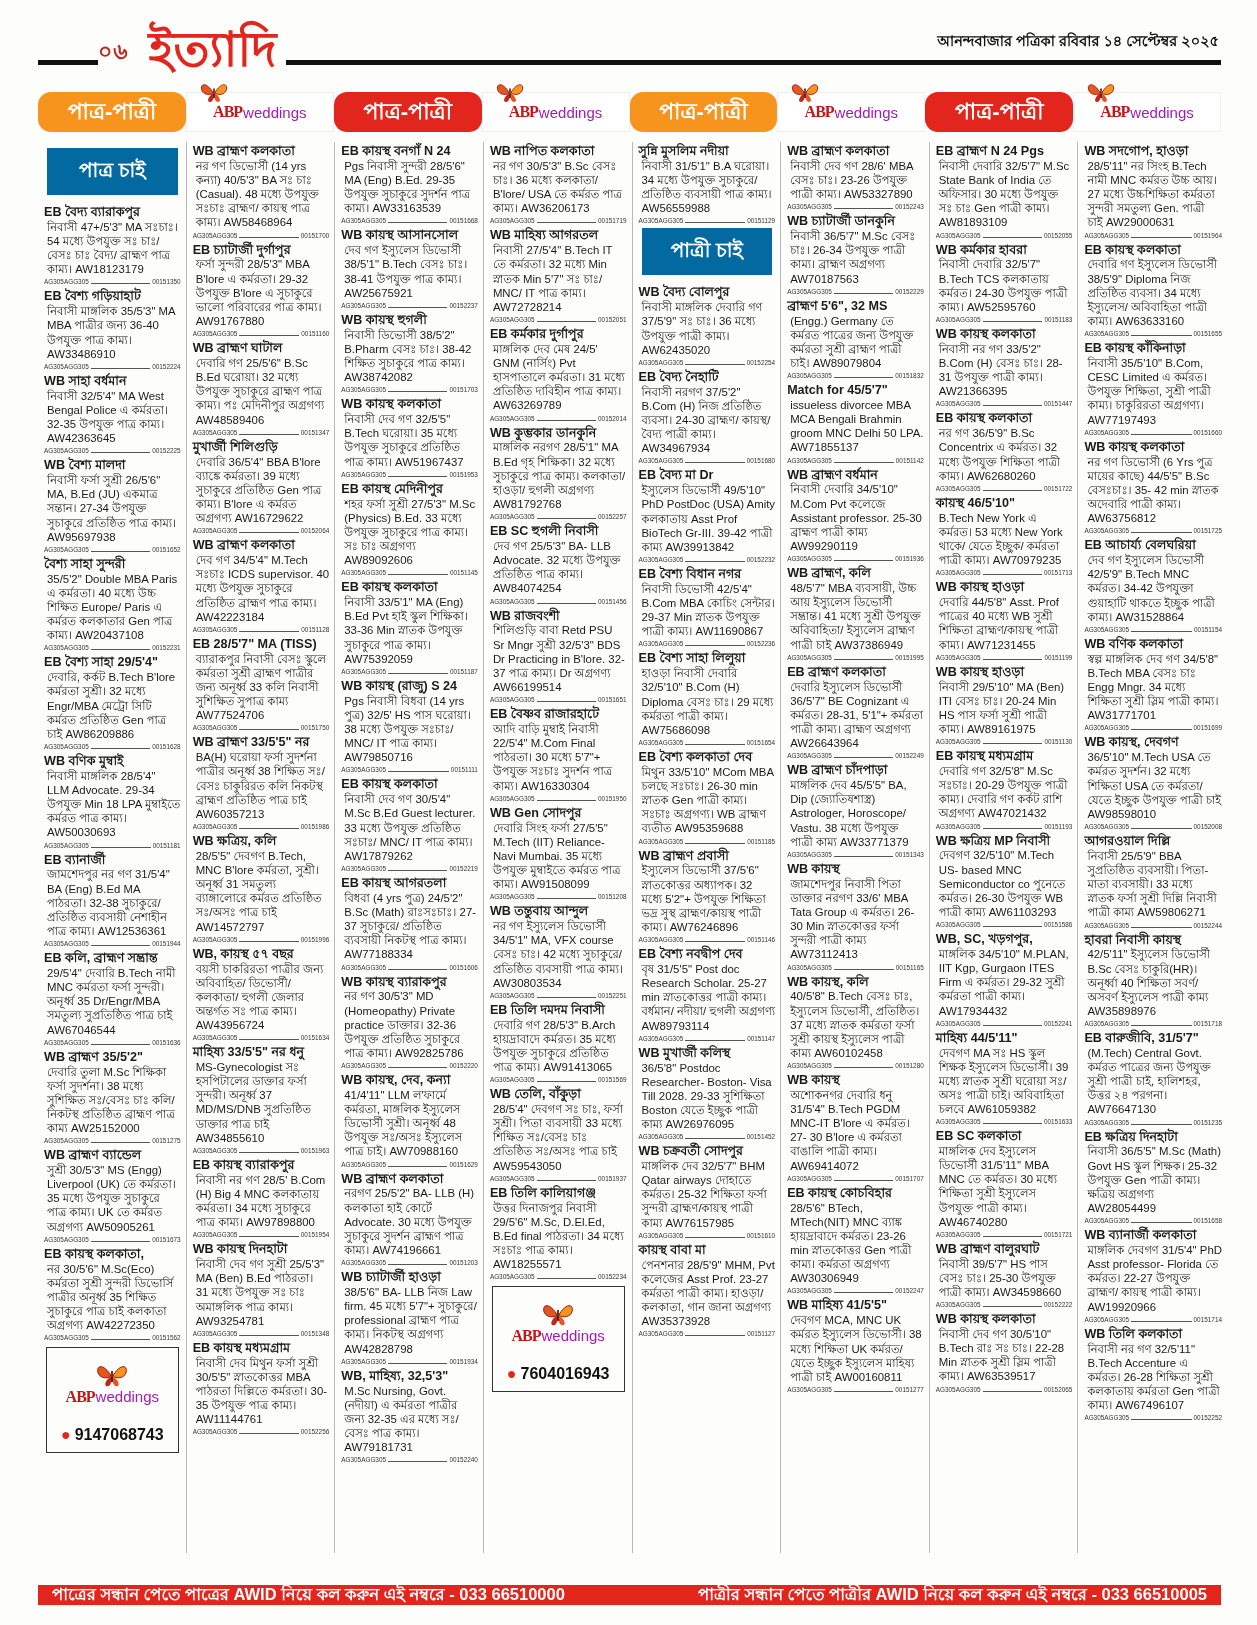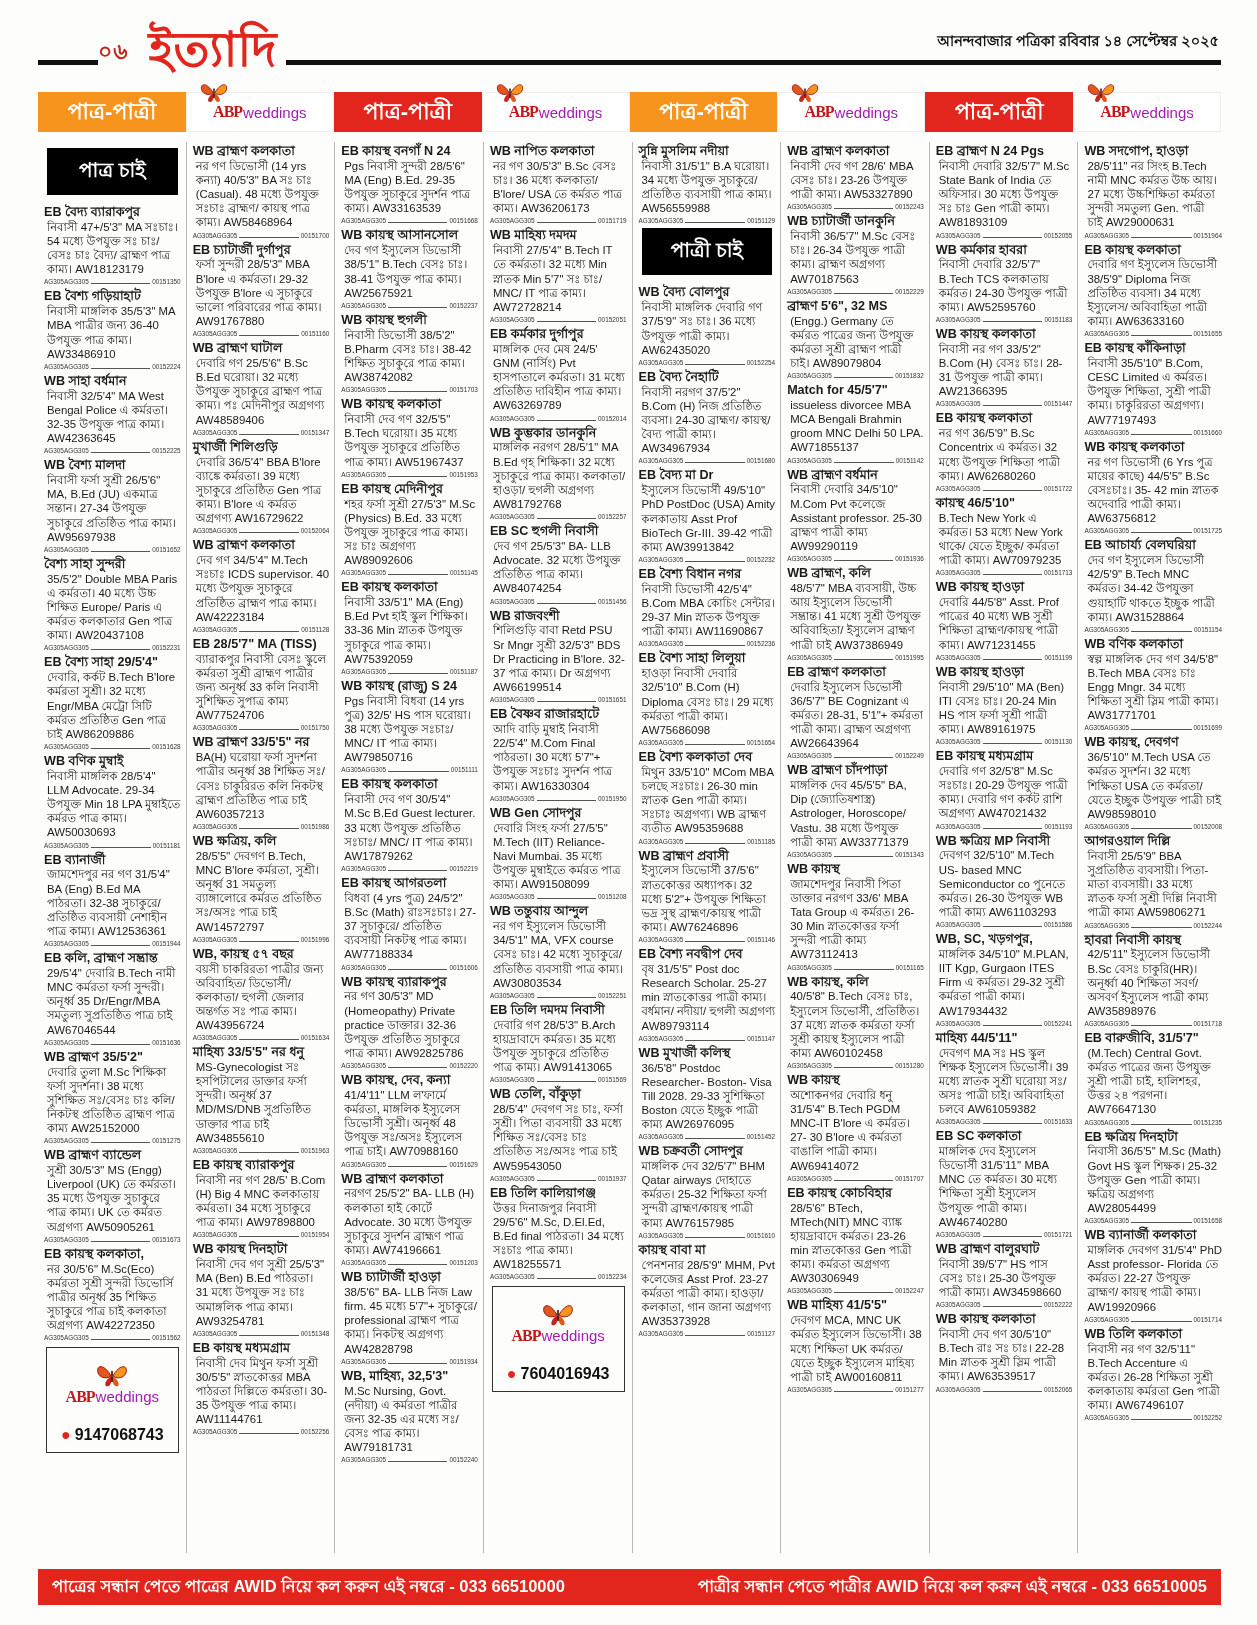--- a/index.html
+++ b/index.html
@@ -10,45 +10,45 @@
   .mh-row{display:flex;align-items:flex-end;}
   .page-num{color:#c2251a;font-size:22px;font-weight:bold;letter-spacing:1px;padding-right:14px;}
   .section-title{color:#e2261d;font-size:48px;font-weight:bold;line-height:.9;padding:0 10px 0 6px;}
   .mh-line{flex:1;border-bottom:5px solid #111;margin-bottom:6px;}
   .mh-line.short{flex:0 0 60px;}
   .paper-date{position:absolute;right:2px;top:2px;font-size:14.5px;font-weight:bold;color:#111;}
   
   .banner-row{position:absolute;top:92px;left:38px;right:36px;height:40px;display:grid;
               grid-template-columns:repeat(8,1fr);}
   .banner-cell{display:flex;align-items:center;justify-content:center;position:relative;overflow:visible;}
-  .banner-cell.patra{color:#fff;font-weight:bold;font-size:22px;}
+  .banner-cell.patra{color:#fff;font-weight:bold;font-size:22px;border-radius:13px;}
   .banner-cell.abp{background:#fff;border:1px solid #eee;}
   .abp-a{font-family:"Liberation Serif","DejaVu Serif",serif;font-weight:bold;font-size:16px;color:#c0181b;letter-spacing:-1px;}
   .abp-w{font-size:15px;color:#a21caf;margin-left:1px;}
   .bf{position:absolute;top:-16px;left:12px;width:30px;height:30px;}
   
   .ads-grid{position:absolute;top:142px;left:38px;right:30px;bottom:72px;display:grid;
             grid-template-columns:repeat(8,1fr);overflow:hidden;}
   .ad-col{padding:2px 5px 0 6px;border-right:1px solid #b9b9b9;overflow:hidden;}
   .ad-col:last-child{border-right:none;}
-  .section-box{background:#000000;color:#fff;font-weight:bold;font-size:20px;text-align:center;
+  .section-box{background:#0369a1;color:#fff;font-weight:bold;font-size:20px;text-align:center;
                padding:7px 2px;margin:4px 3px 10px 3px;}
   .ad{margin-bottom:1px;}
   .ad-head{font-size:12.6px;font-weight:bold;line-height:1.18;}
   .ad-body{font-size:11.4px;line-height:1.24;padding-left:3px;}
   .ad-meta{display:flex;align-items:flex-end;font-size:6.4px;color:#333;margin:2px 0 4px 0;}
   .ad-meta .rule{flex:1;border-bottom:1px solid #555;margin:0 2px 1px 2px;}
   
   .abp-box{border:1.5px solid #333;margin:6px 2px;padding:10px 4px 8px;text-align:center;position:relative;}
   .abp-box .bf2{width:34px;height:34px;display:block;margin:0 auto -4px;}
   .abp-box .logo{white-space:nowrap;}
   .abp-box .phone{font-size:16px;font-weight:bold;margin-top:20px;color:#111;}
   .abp-box .dot{color:#e2261d;font-size:16px;margin-right:4px;}
   
-  .footer-bar{position:absolute;left:38px;right:36px;bottom:20px;height:36px;background:#e2261d;
+  .footer-bar{position:absolute;left:38px;right:36px;bottom:20px;height:20px;background:#e2261d;
               display:flex;align-items:center;justify-content:space-between;padding:0 14px;box-sizing:border-box;}
   .footer-bar span{color:#fff;font-weight:bold;font-size:16.5px;white-space:nowrap;}
 </style>
 </head>
 <body>
 
 <div class="page">
 
   <div class="masthead">
     <div class="paper-date">আনন্দবাজার পত্রিকা রবিবার ১৪ সেপ্টেম্বর ২০২৫</div>
@@ -481,21 +481,21 @@
         <div class="ad">
           <div class="ad-head">WB নাপিত কলকাতা</div>
           <div class="ad-body">নর গণ 30/5'3" B.Sc বেসঃ চাঃ। 36 মধ্যে কলকাতা/ B'lore/ USA তে কর্মরত পাত্র কাম্য। AW36206173</div>
           <div class="ad-meta">
             <span>AG305AGG305</span>
             <span class="rule"></span>
             <span>00151719</span>
           </div>
         </div>
         <div class="ad">
-          <div class="ad-head">WB মাহিষ্য দমদম</div>
+          <div class="ad-head">WB মাহিষ্য আগরতল</div>
           <div class="ad-body">নিবাসী 27/5'4" B.Tech IT তে কর্মরতা। 32 মধ্যে Min স্নাতক Min 5'7" সঃ চাঃ/ MNC/ IT পাত্র কাম্য। AW72728214</div>
           <div class="ad-meta">
             <span>AG305AGG305</span>
             <span class="rule"></span>
             <span>00152051</span>
           </div>
         </div>
         <div class="ad">
           <div class="ad-head">EB কর্মকার দুর্গাপুর</div>
           <div class="ad-body">মাঙ্গলিক দেব মেষ 24/5' GNM (নার্সিং) Pvt হাসপাতালে কর্মরতা। 31 মধ্যে প্রতিষ্ঠিত দাবিহীন পাত্র কাম্য। AW63269789</div>

